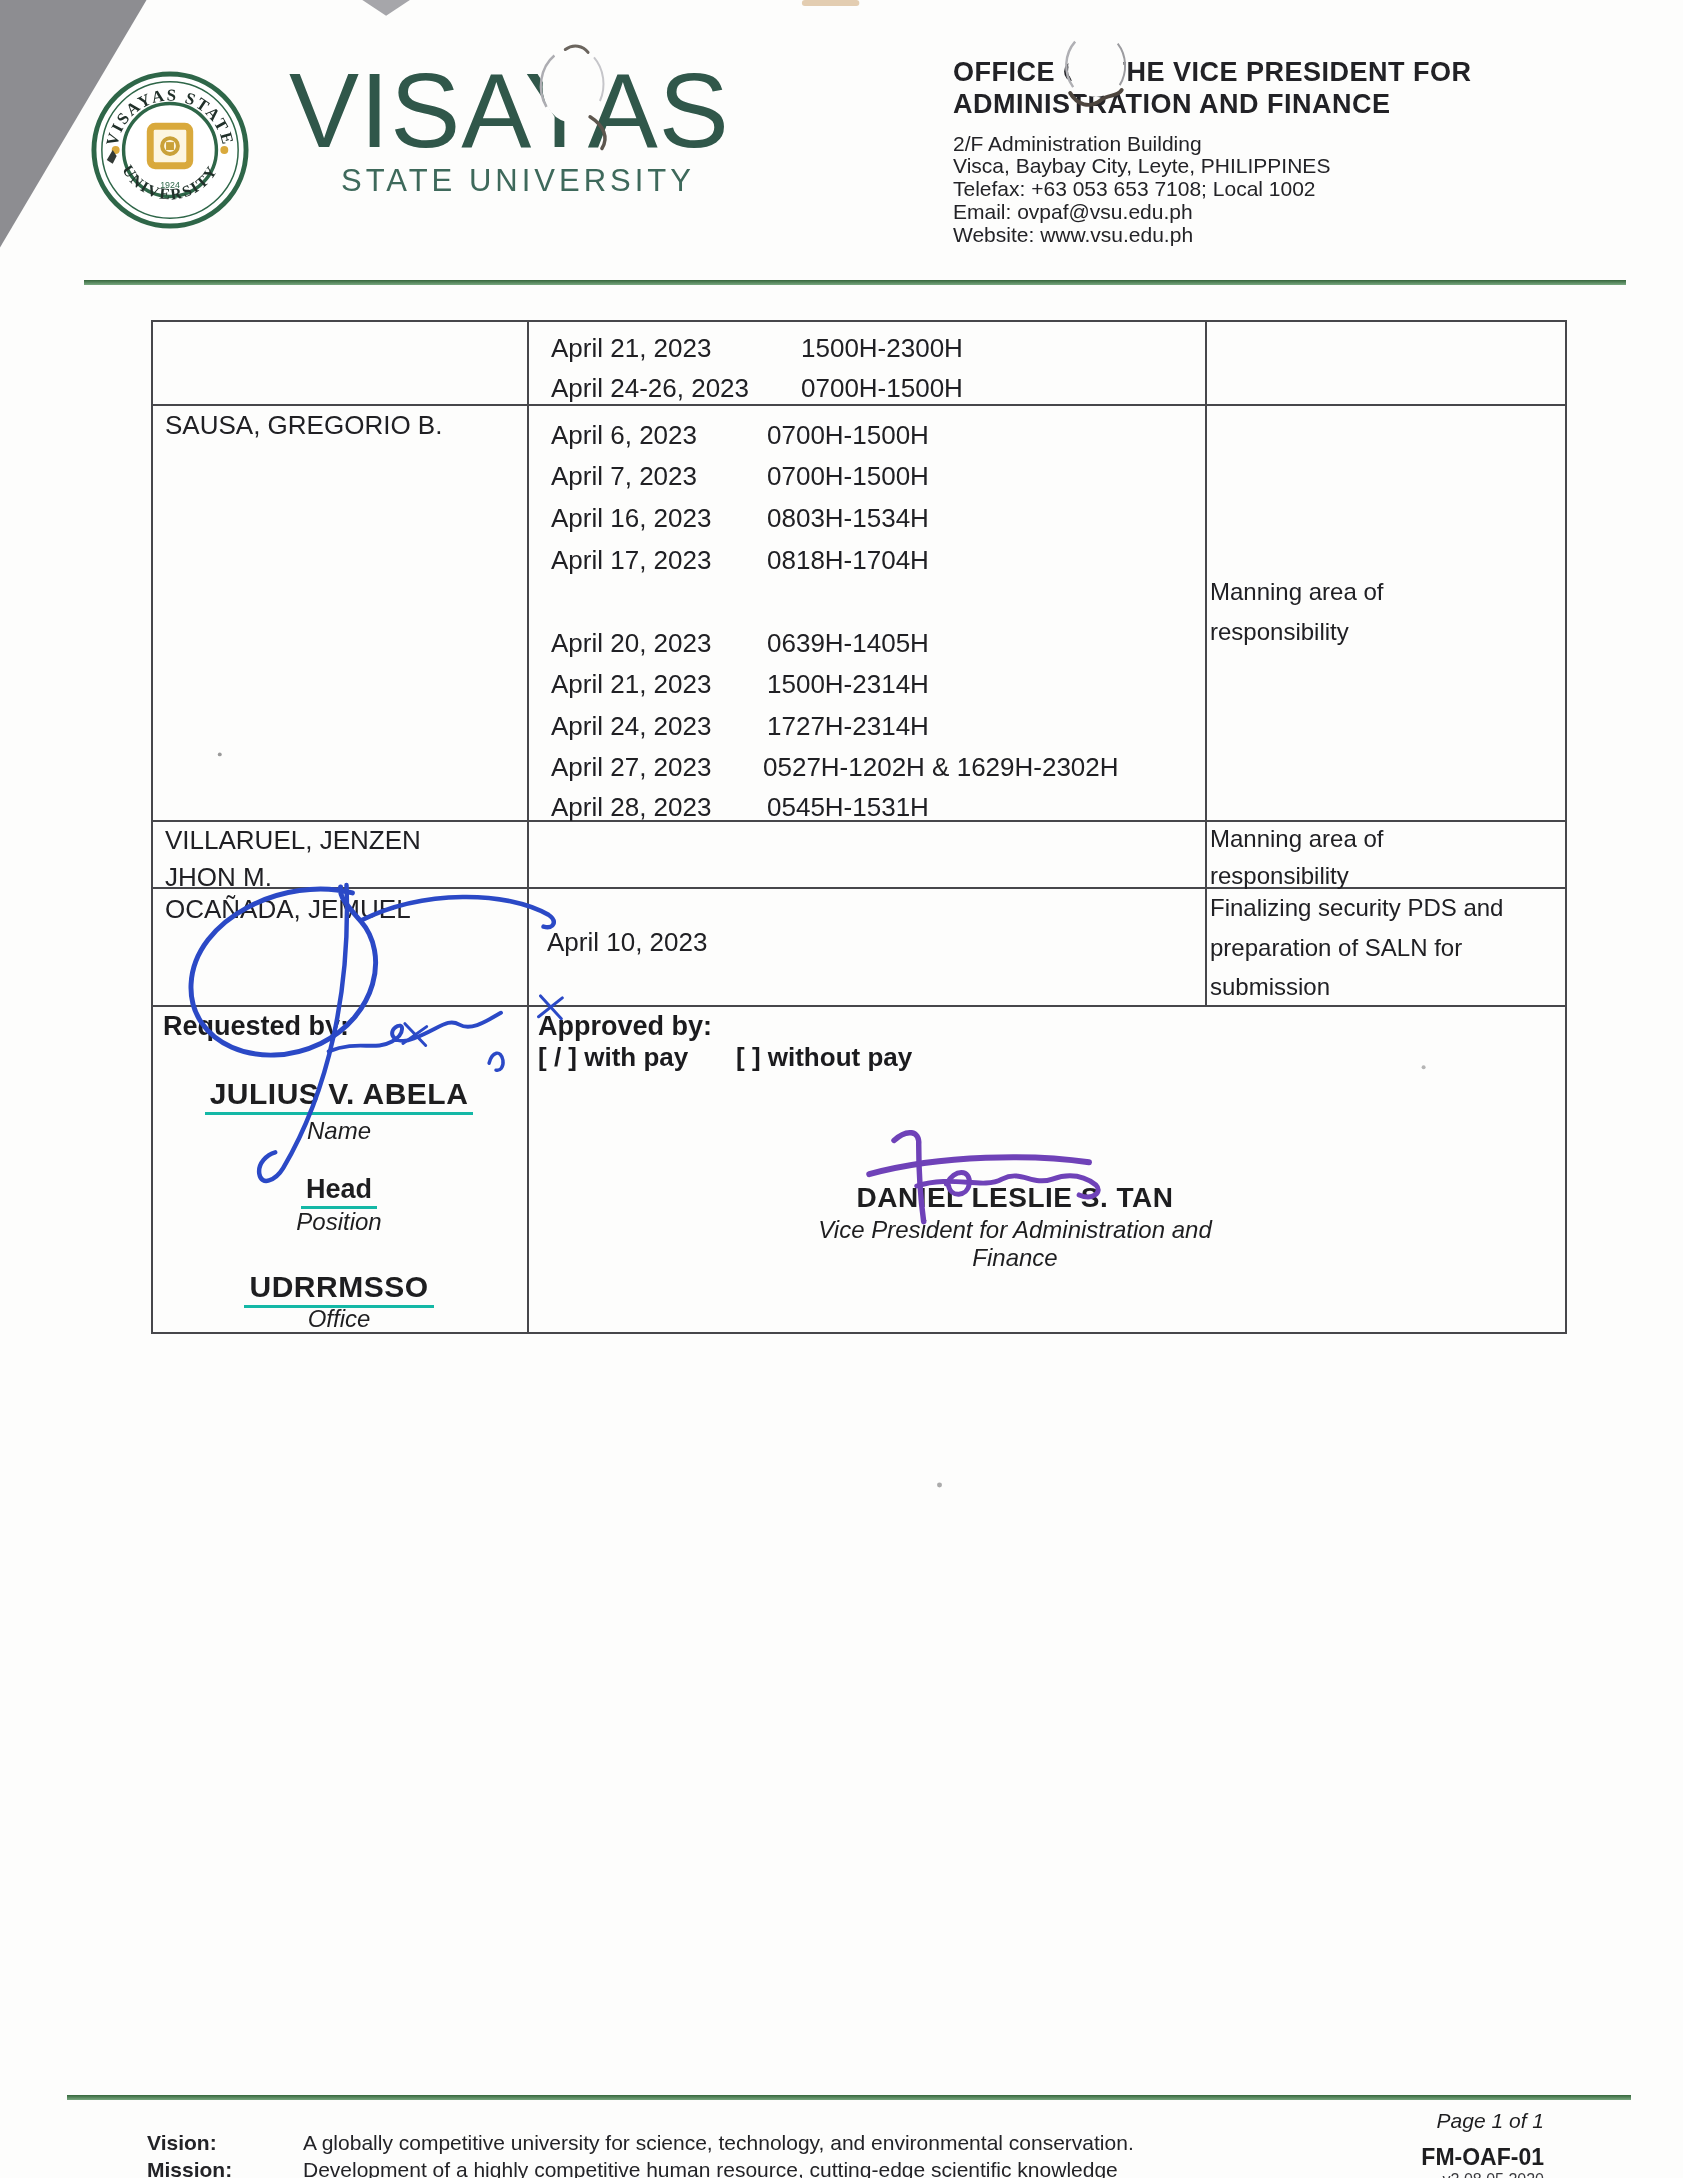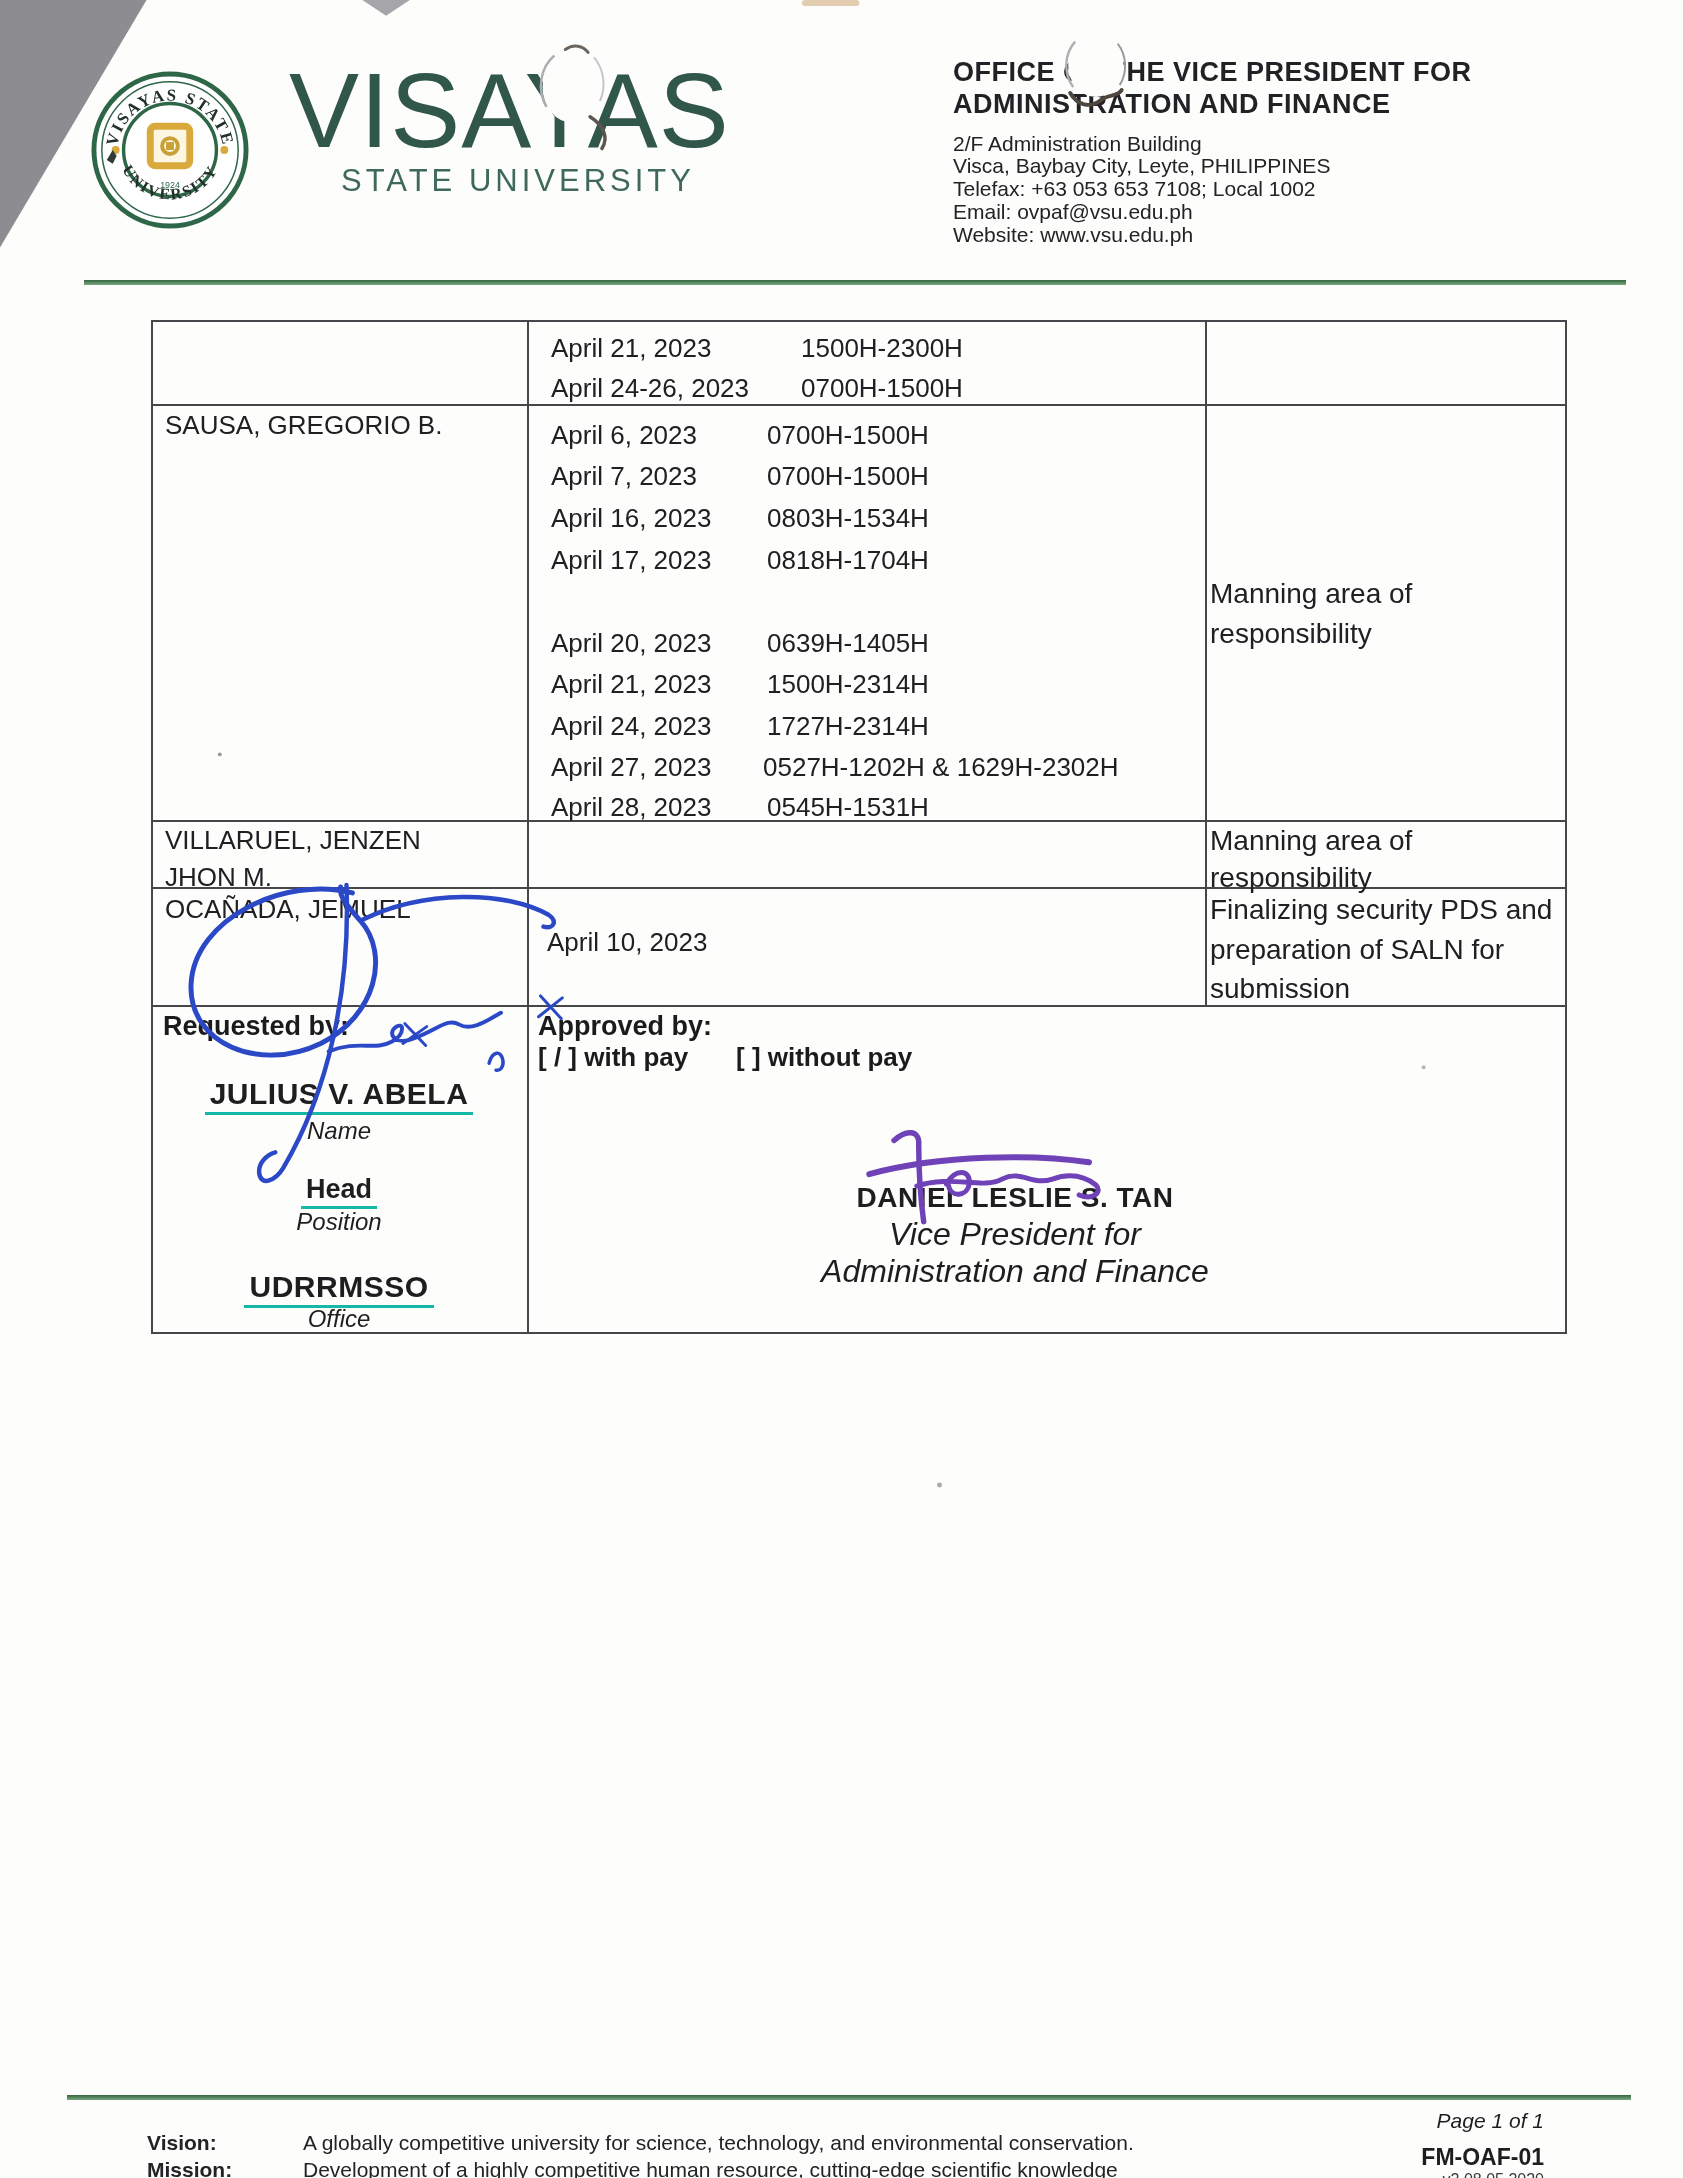--- a/index.html
+++ b/index.html
@@ -14,32 +14,32 @@
   .rule{height:5px;background:linear-gradient(#35663c,#7aa981);}
   
   .tblbox{left:151px;top:320px;width:1412px;height:1010px;border:2px solid #47474b;}
   .vline{position:absolute;width:2px;background:#47474b;}
   .hline{position:absolute;height:2px;background:#47474b;left:0;width:100%;}
   .cellname{font-size:26px;color:#202024;}
   .date{font-size:26px;color:#202024;}
   .entryline{height:34px;}
   .entry-date{position:absolute;left:0;top:0;white-space:nowrap;}
   .entry-time{position:absolute;top:0;white-space:nowrap;}
-  .remark{font-size:28px;color:#202024;}
+  .remark{font-size:24px;color:#202024;}
   
   .siglabel{font-size:27px;font-weight:bold;color:#1b1b1e;}
   .payline{font-size:26px;font-weight:bold;color:#1b1b1e;white-space:nowrap;}
   .center-col{left:163px;width:352px;text-align:center;}
   .uline{display:inline-block;border-bottom:3px solid #14b8a6;padding:0 5px 1px 5px;}
   .sig-name{font-size:30px;font-weight:bold;letter-spacing:0.5px;}
   .sig-caption{font-size:24px;font-style:italic;}
   .sig-mid{font-size:27px;font-weight:bold;}
   .appr-col{left:812px;width:406px;text-align:center;}
   .appr-name{font-size:28px;font-weight:bold;letter-spacing:0.5px;}
-  .appr-pos{font-size:32px;font-style:italic;}
+  .appr-pos{font-size:24px;font-style:italic;}
   
   .foot-label{font-size:21px;font-weight:bold;color:#232327;}
   .foot-text{font-size:21px;color:#232327;}
   .foot-page{font-size:21px;font-style:italic;text-align:right;}
   .foot-code{font-size:23px;font-weight:bold;text-align:right;}
   .foot-ver{font-size:16px;text-align:right;color:#3a3a3e;}
   svg.overlay{position:absolute;left:0;top:0;z-index:60;pointer-events:none;}
   .seal{left:89px;top:69px;}
 </style>
 </head>

